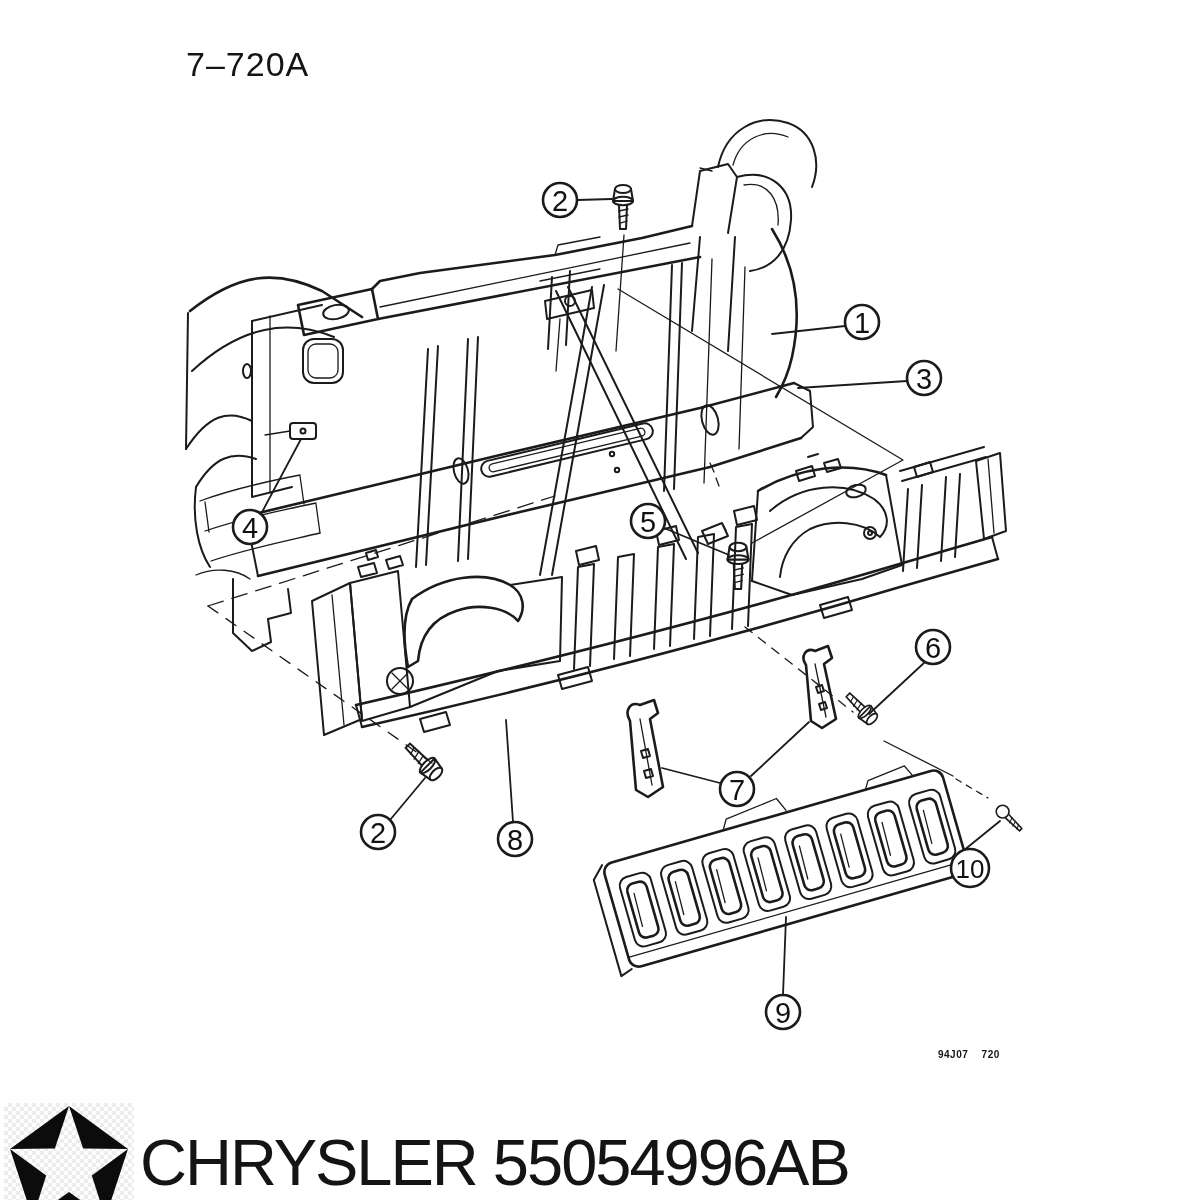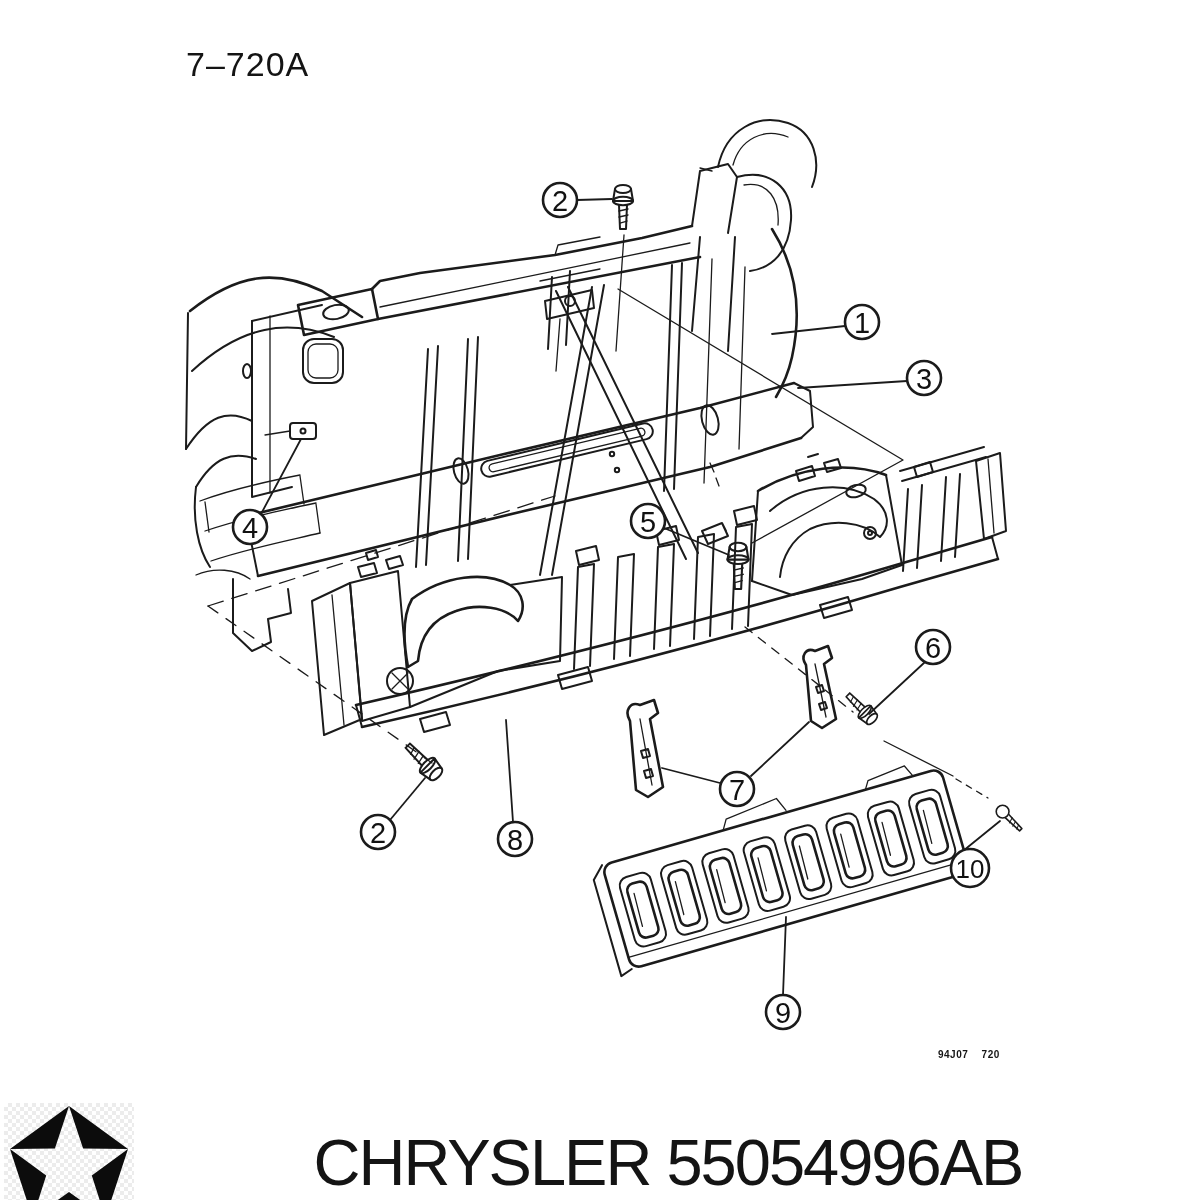--- a/index.html
+++ b/index.html
@@ -2,21 +2,21 @@
 <html><head>
 <meta charset="utf-8">
 <style>
   html,body{margin:0;padding:0;background:#fff;}
   #page{position:relative;width:1200px;height:1200px;background:#ffffff;overflow:hidden;
         font-family:"Liberation Sans",sans-serif;color:#151515;margin-top:19px;}
   .figure-code{position:absolute;left:186px;top:26px;font-size:34px;font-weight:500;
                letter-spacing:1px;color:#141414;}
   .plate-code{position:absolute;left:938px;top:1030px;font-size:10px;font-weight:700;
               letter-spacing:.5px;word-spacing:10px;color:#141414;}
-  .footer-part{position:absolute;left:140px;right:4px;top:1106px;text-align:center;
+  .footer-part{position:absolute;left:140px;right:4px;top:1106px;text-align:left;
                font-size:65px;font-weight:400;letter-spacing:-2px;color:#141414;white-space:nowrap;}
   .pentastar-wrap{position:absolute;left:4px;top:1084px;width:130px;height:116px;
       background-image:linear-gradient(45deg,#ececec 25%,transparent 25%,transparent 75%,#ececec 75%),
                        linear-gradient(45deg,#ececec 25%,transparent 25%,transparent 75%,#ececec 75%);
       background-size:8px 8px;background-position:0 0,4px 4px;}
   #diagram-svg{position:absolute;left:0;top:0;}
   #diagram-svg path,#diagram-svg line,#diagram-svg rect,#diagram-svg ellipse,#diagram-svg circle,#diagram-svg polyline{
       fill:none;stroke:#1b1b1b;stroke-width:2;stroke-linecap:round;stroke-linejoin:round;}
   #diagram-svg .hv{stroke-width:2.6;}
   #diagram-svg .thin{stroke-width:1.3;}

